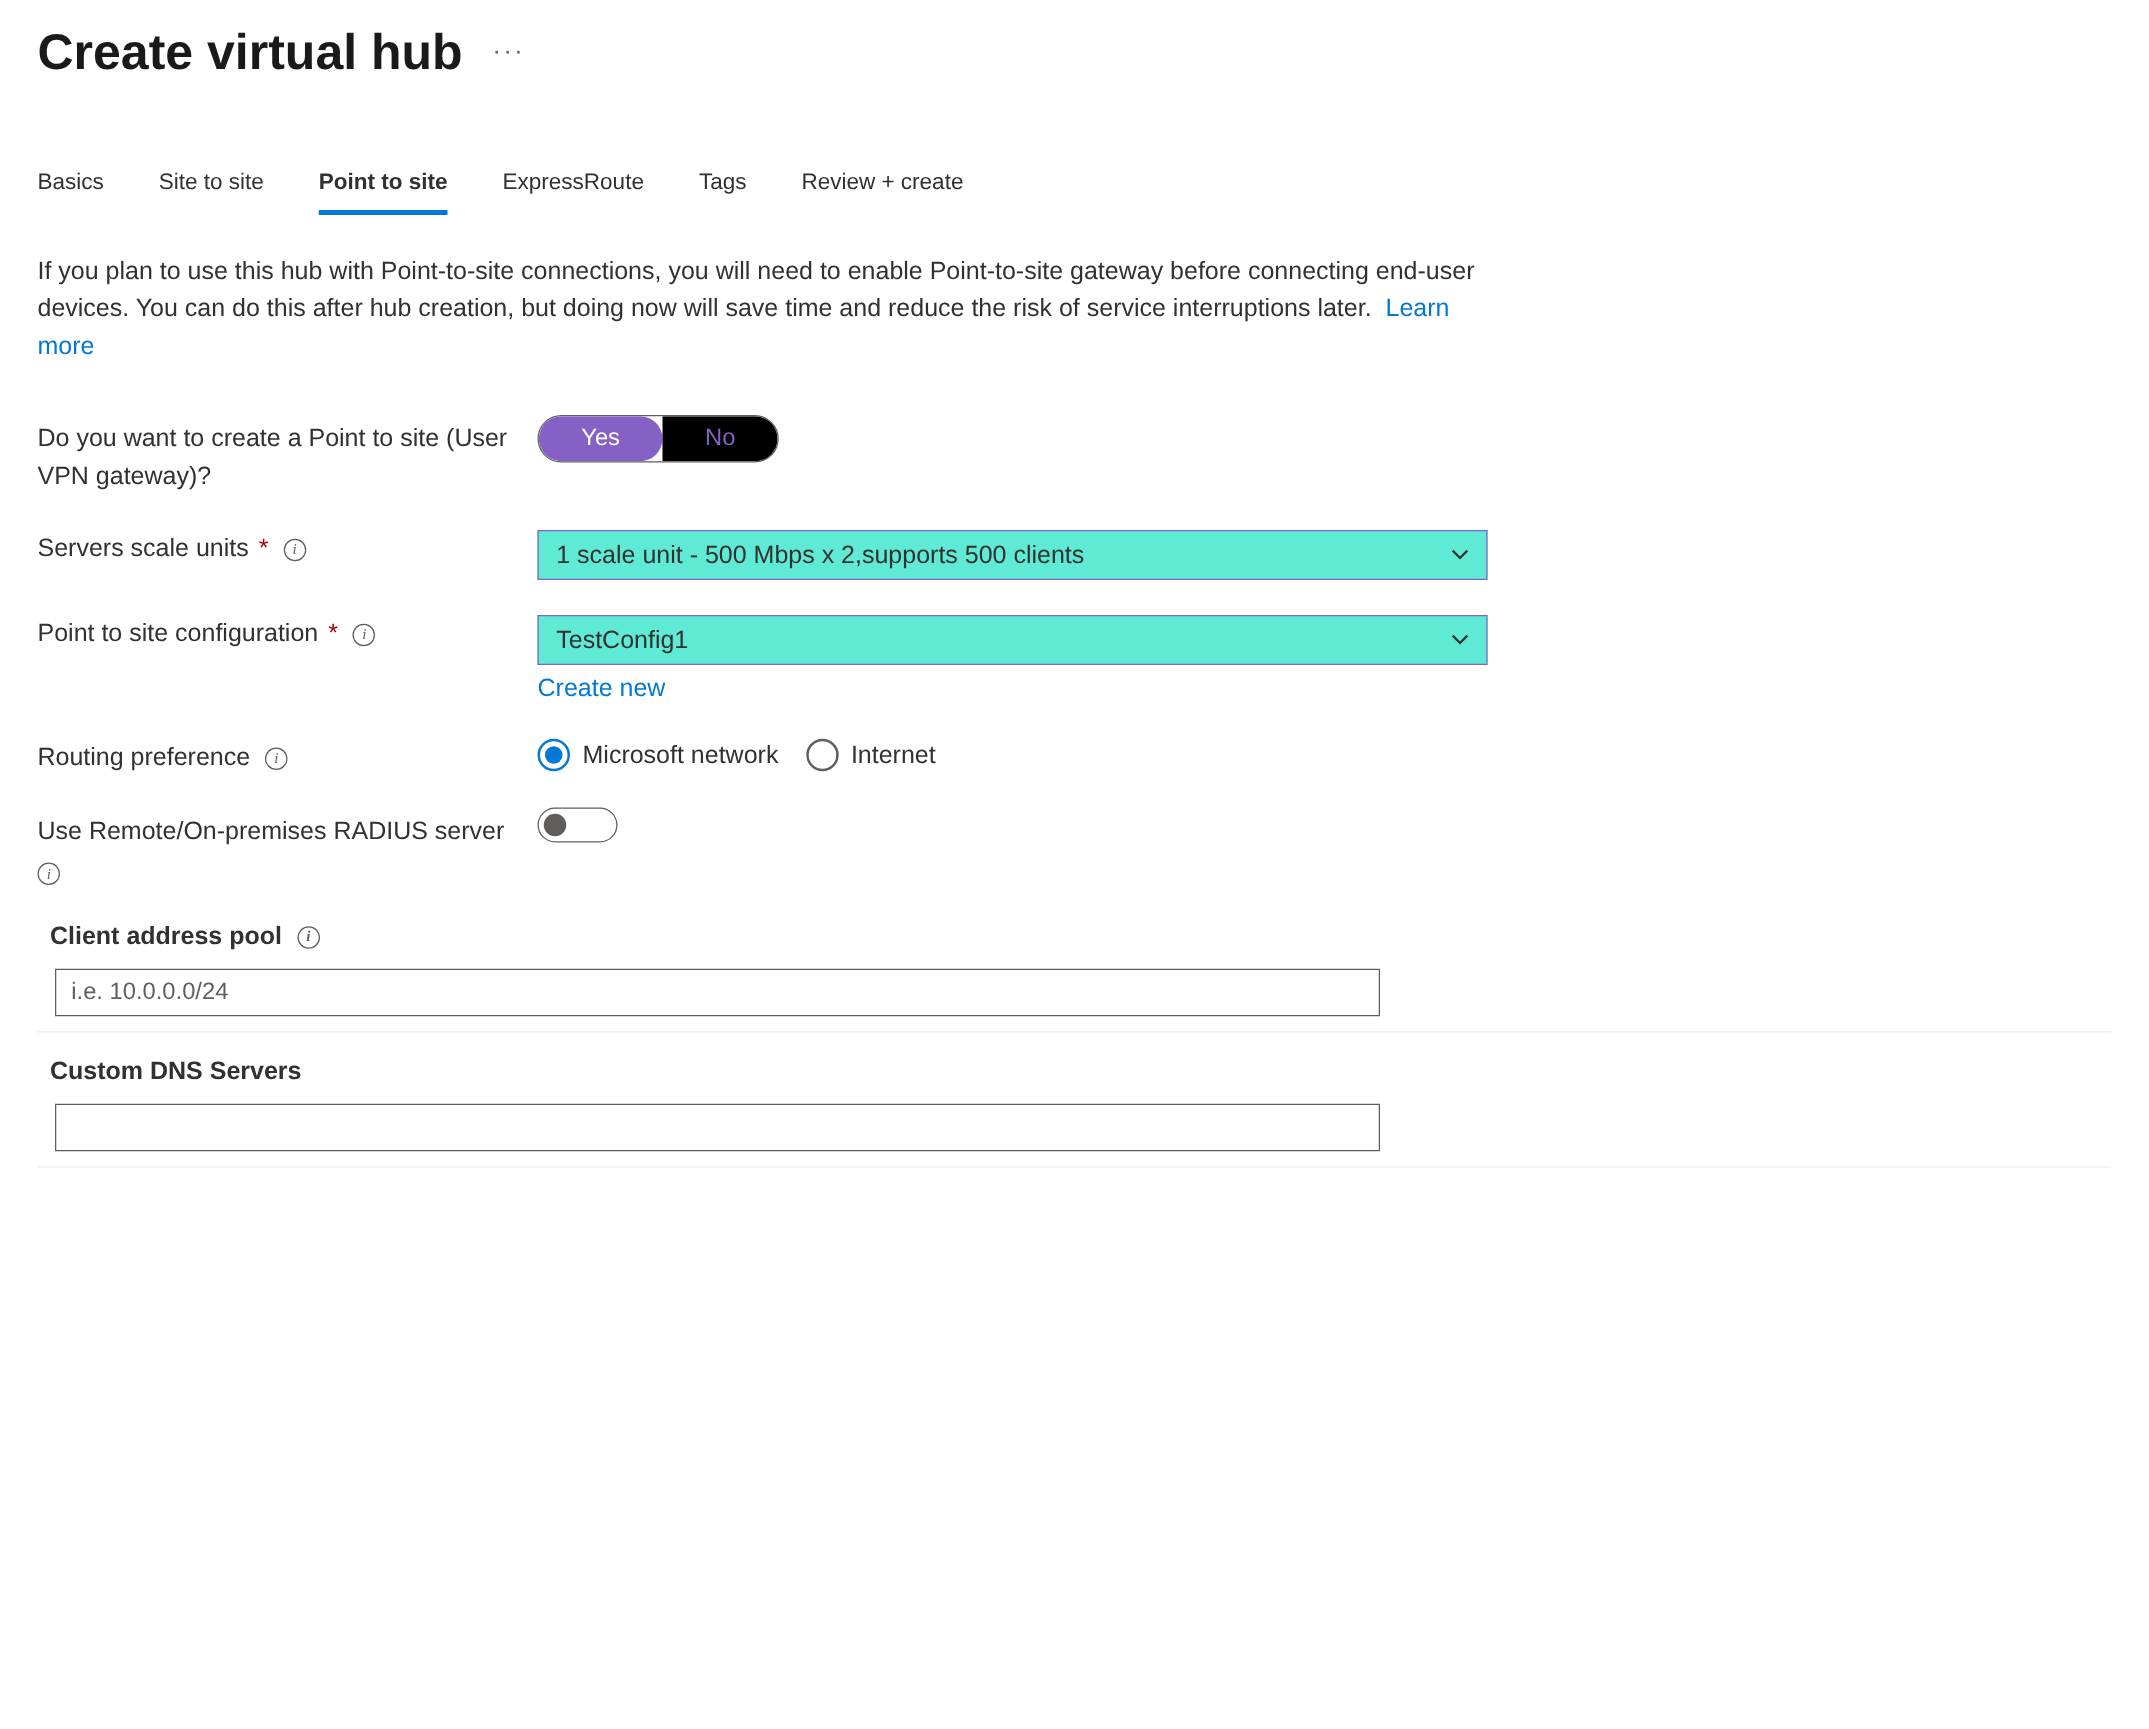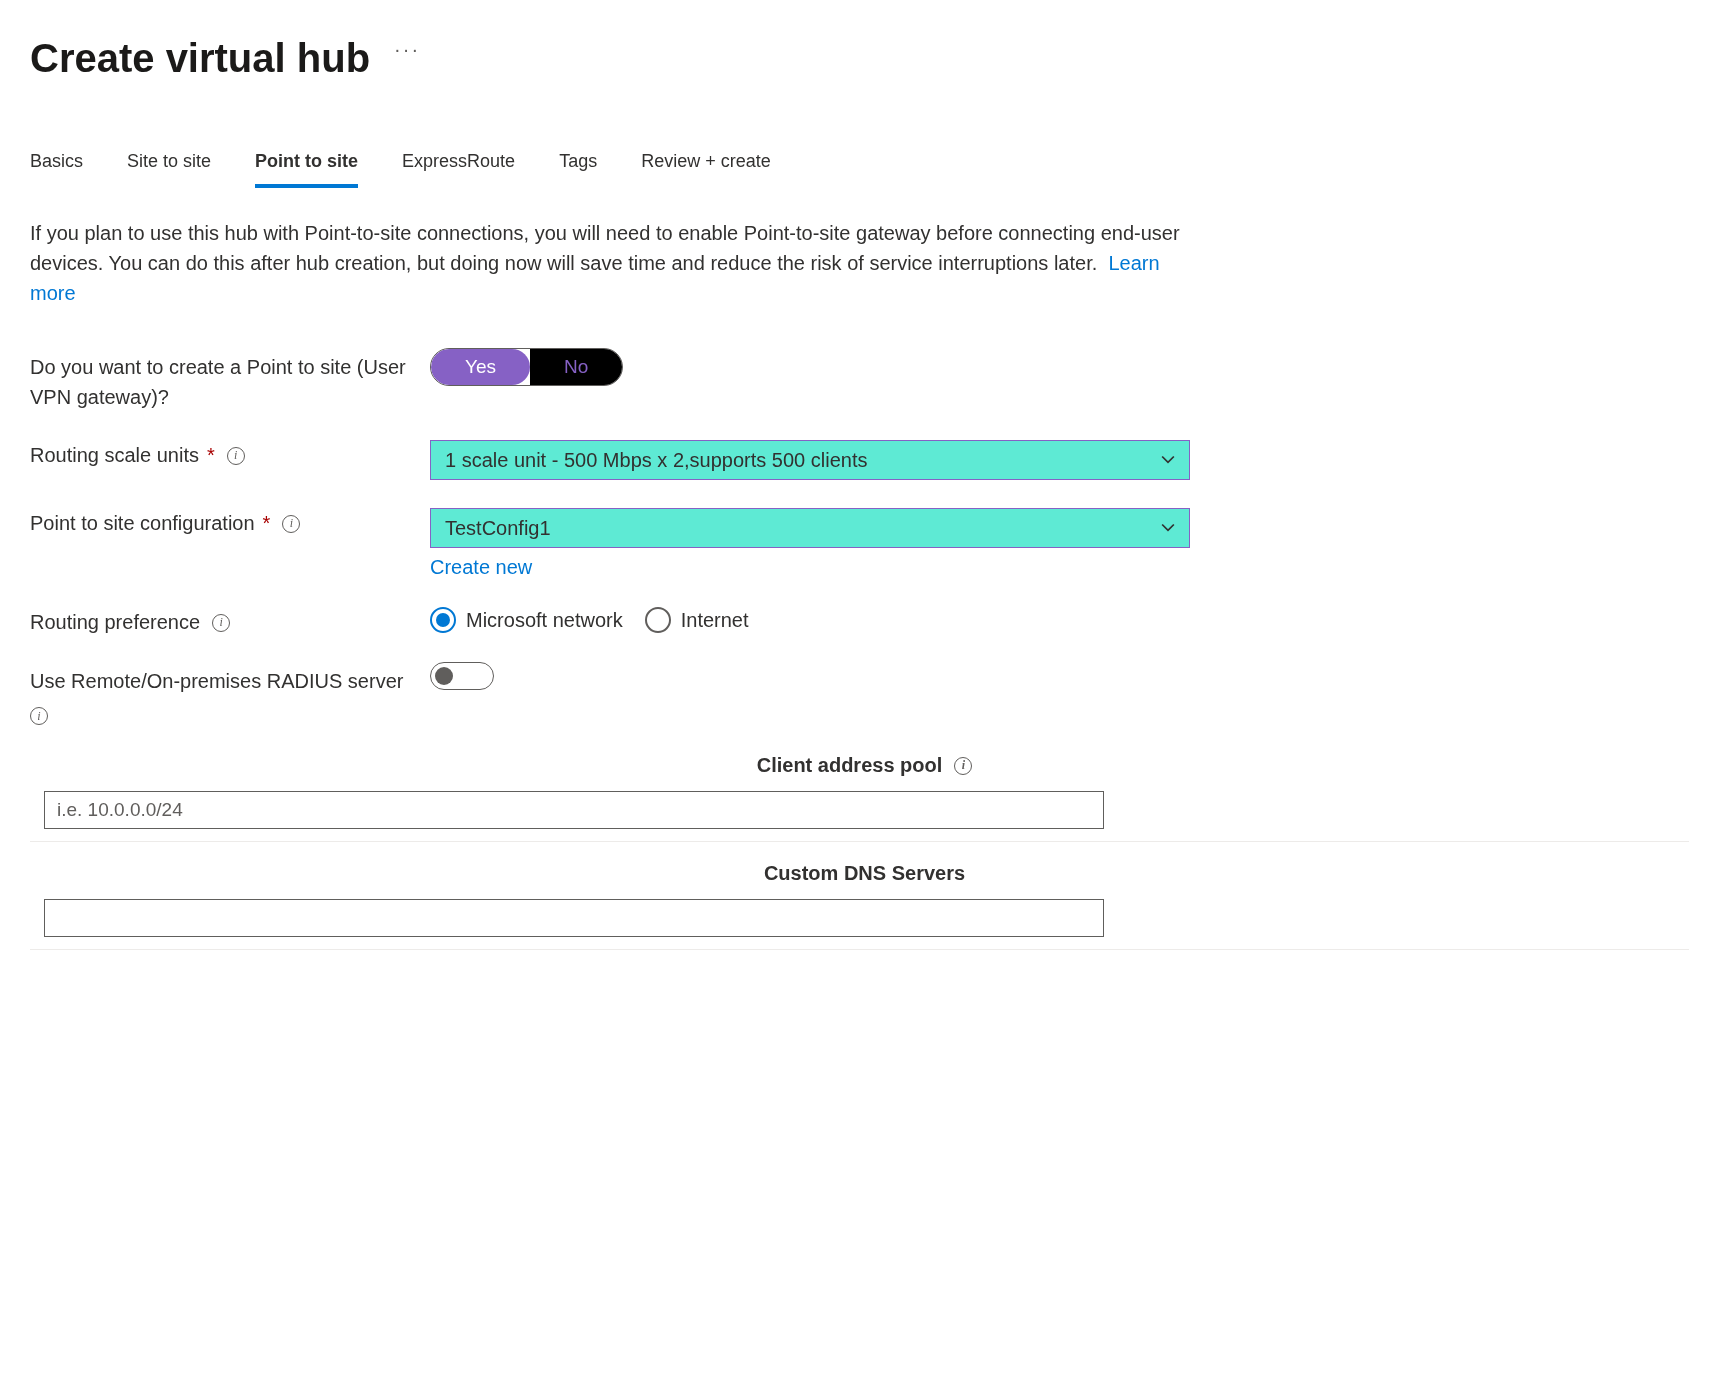--- a/index.html
+++ b/index.html
@@ -17,21 +17,20 @@
     .page-header {
       display: flex;
       align-items: center;
       gap: 24px;
       margin-bottom: 70px;
     }
     .page-title {
       font-size: 40px;
       font-weight: 600;
       color: #1b1a19;
-      margin-top: 16px;
     }
     .ellipsis-icon {
       color: #605e5c;
       font-size: 20px;
       letter-spacing: 2px;
       line-height: 1;
       padding-bottom: 4px;
     }
     .tabs {
       display: flex;
@@ -204,21 +203,20 @@
     .section-header {
       font-size: 20px;
       font-weight: 600;
       color: #323130;
       display: flex;
       align-items: center;
       gap: 6px;
       margin-top: 20px;
       margin-bottom: 14px;
       padding-left: 10px;
-      justify-content: center;
     }
     .text-input {
       width: 100%;
       max-width: 1060px;
       border: 1.5px solid #605e5c;
       padding: 7px 12px;
       font-size: 19px;
       color: #323130;
       font-family: inherit;
       margin-left: 14px;
@@ -263,21 +261,21 @@
     <div class="pill-toggle">
       <div class="pill-option selected">Yes</div>
       <div class="pill-option">No</div>
     </div>
   </div>
 </div>
 
 
 <div class="form-row">
   <div class="form-label">
-    <span>Routing scale units</span>
+    <span>Servers scale units</span>
     <span class="required">*</span>
     <span class="info-icon">i</span>
   </div>
   <div class="form-control">
     <div class="select-control">
       <span>1 scale unit - 500 Mbps x 2,supports 500 clients</span>
       <svg class="chevron-down" viewBox="0 0 12 12">
           <path d="M1 3 L6 8 L11 3" stroke="#323130" stroke-width="1.5" fill="none"></path>
         </svg>
     </div>

